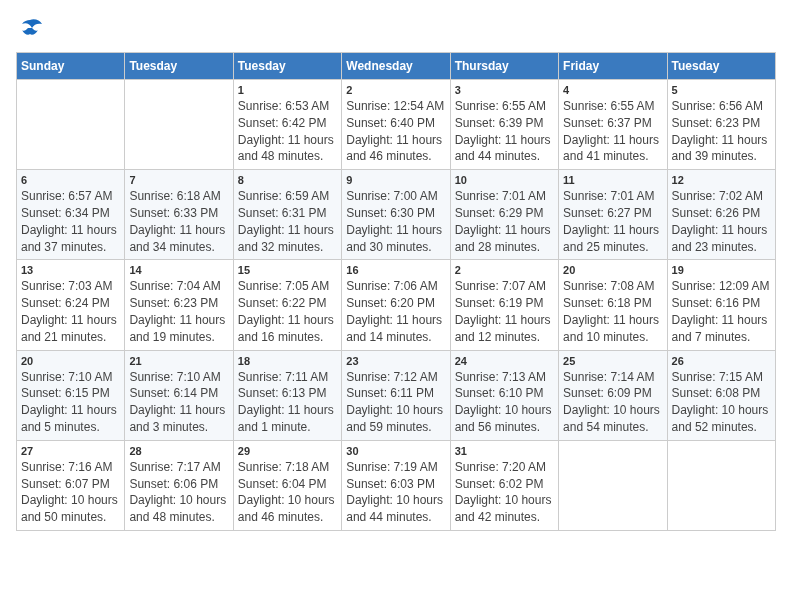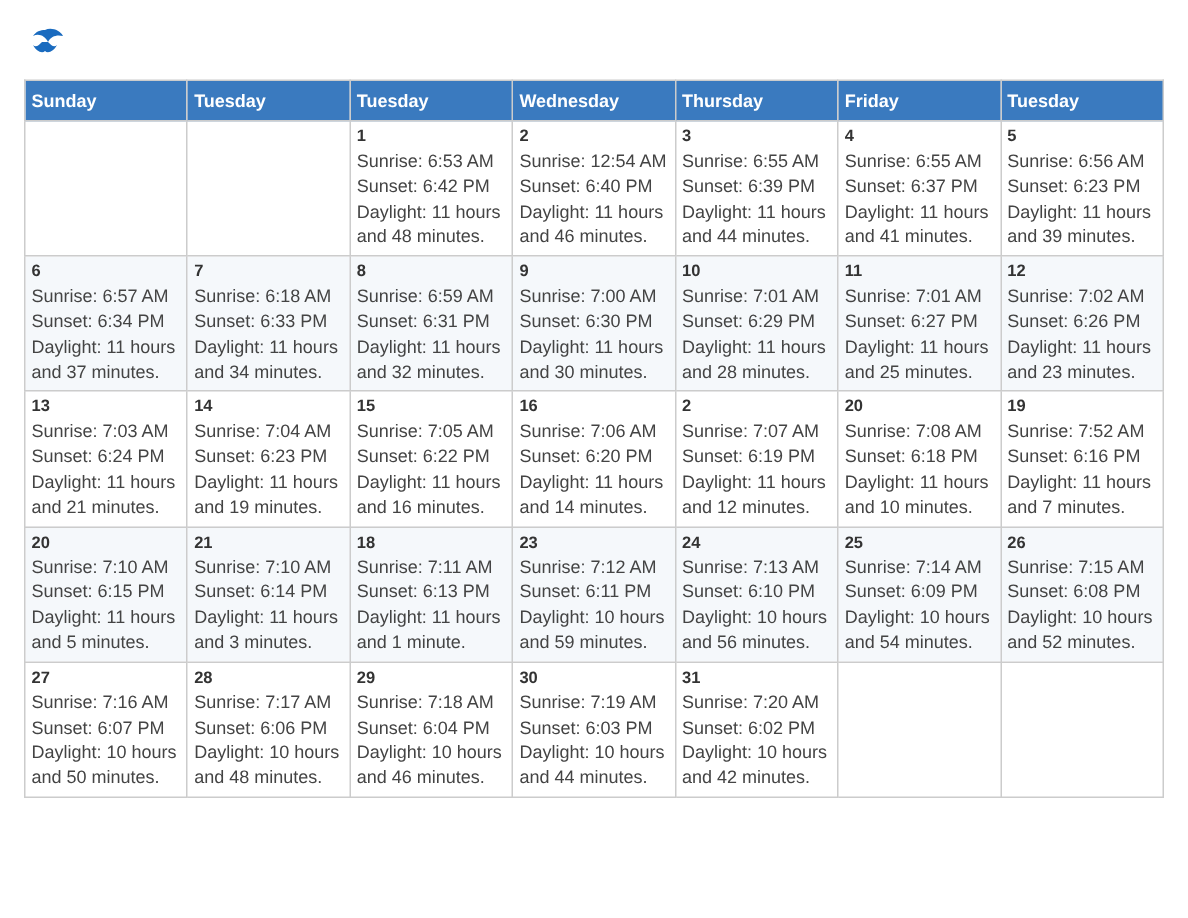--- a/index.html
+++ b/index.html
@@ -236,21 +236,21 @@
 Daylight: 11 hours and 12 minutes.</div>
         </td>
         <td>
           <span class="day-number">20</span>
           <div class="day-info">Sunrise: 7:08 AM
 Sunset: 6:18 PM
 Daylight: 11 hours and 10 minutes.</div>
         </td>
         <td>
           <span class="day-number">19</span>
-          <div class="day-info">Sunrise: 7:52 AM
+          <div class="day-info">Sunrise: 12:09 AM
 Sunset: 6:16 PM
 Daylight: 11 hours and 7 minutes.</div>
         </td>
       </tr>
       <tr>
         <td>
           <span class="day-number">20</span>
           <div class="day-info">Sunrise: 7:10 AM
 Sunset: 6:15 PM
 Daylight: 11 hours and 5 minutes.</div>

